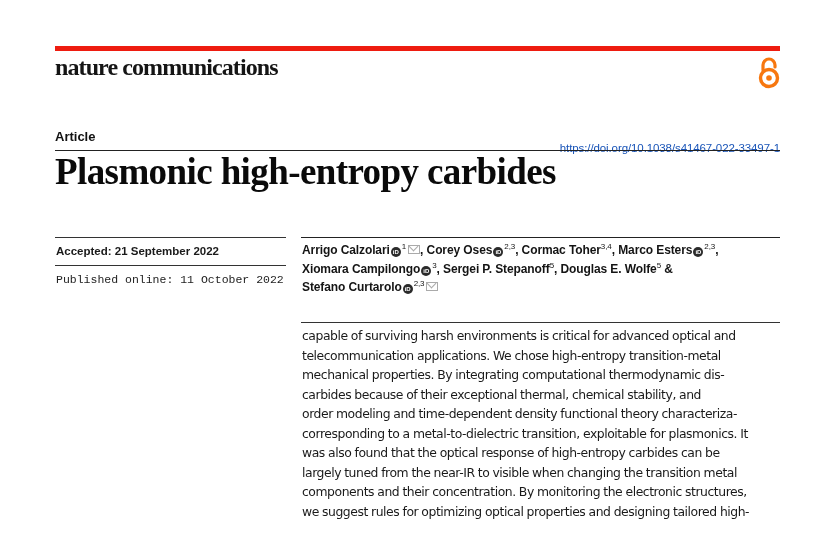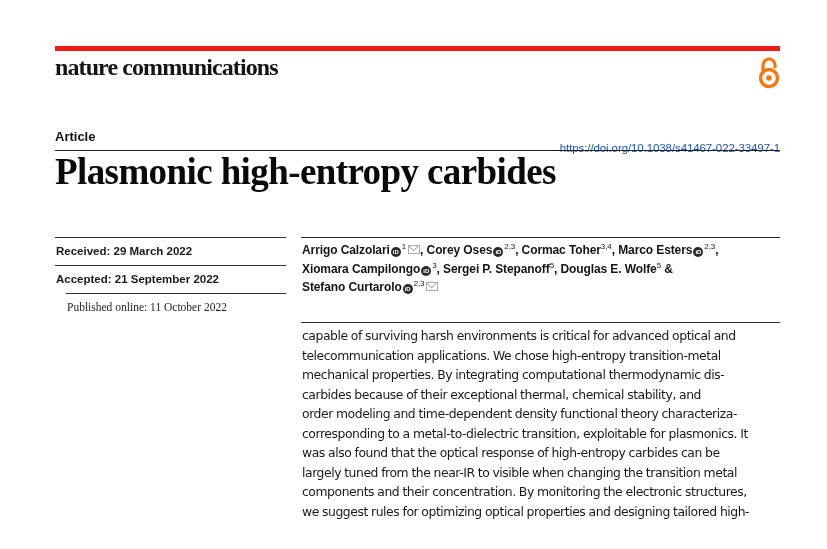--- a/index.html
+++ b/index.html
@@ -10,21 +10,21 @@
   .oa-icon { position: absolute; left: 757px; top: 56px; width: 24px; height: 34px; }
 
   .article-label { position: absolute; left: 55px; top: 129px; font-family: "Liberation Sans", sans-serif; font-weight: bold; font-size: 13px; color: #111; }
   .doi { position: absolute; right: 47px; top: 131px; font-family: "Liberation Sans", sans-serif; font-size: 11.5px; color: #1a55b8; text-decoration: none; letter-spacing: -0.1px; margin-top: 11px; }
   .rule-top { position: absolute; left: 55px; top: 150px; width: 725px; height: 1px; background: #222; }
   .title { position: absolute; left: 55px; top: 150px; font-family: "Liberation Serif", serif; font-weight: bold; font-size: 37px; letter-spacing: -0.6px; color: #0a0a0a; white-space: nowrap; }
 
   .meta { position: absolute; left: 55px; top: 237px; width: 231px; font-family: "Liberation Sans", sans-serif; font-size: 11.5px; }
   .meta .row { border-top: 1px solid #333; height: 27px; line-height: 27px; padding-left: 1px; color: #1a1a1a; }
   .meta .row.bold { font-weight: bold; }
-  .meta .row.light { font-family: Liberation Serif, serif; font-size: 11.5px; color: #222; margin-left: 11px; }
+  .meta .row.light { font-family: Liberation Mono, monospace; font-size: 11.5px; color: #222; }
   .meta .row.last { border-bottom: 1px solid #333; }
   .cfu-icon { display: inline-block; width: 11px; height: 11px; border-radius: 50%; background: #f2c94c; vertical-align: -1px; margin-right: 4px; position: relative; }
   .cfu-icon::after { content: ""; position: absolute; left: 3px; top: 2px; width: 5px; height: 6px; background: #e02a2a; border-radius: 1px; }
 
   .authors-rule { position: absolute; left: 301px; top: 237px; width: 479px; height: 1px; background: #222; }
   .authors { position: absolute; left: 302px; top: 241px; width: 480px; font-family: "Liberation Sans", sans-serif; font-weight: bold; font-size: 12px; line-height: 18.5px; color: #141414; letter-spacing: -0.1px; }
   .authors sup { font-size: 8px; font-weight: normal; vertical-align: 5px; line-height: 0; }
   .orcid { display: inline-block; width: 10px; height: 10px; border-radius: 50%; background: #2b2b2b; color: #fff; font-size: 6px; line-height: 10px; text-align: center; vertical-align: 0px; margin: 0 1px; font-weight: bold; }
   .mail { display: inline-block; width: 10px; height: 7px; border: 1px solid #aaa; vertical-align: 0px; margin-left: 2px; position: relative; }
   .mail::after { content: ""; position: absolute; left: 1px; top: -3px; width: 6px; height: 6px; border-right: 1px solid #aaa; border-bottom: 1px solid #aaa; transform: rotate(45deg); }
@@ -43,21 +43,20 @@
   <circle cx="12" cy="22" r="8.5" fill="none" stroke="#f7770f" stroke-width="3.4"></circle>
   <circle cx="12" cy="22" r="2.8" fill="#f7770f"></circle>
 </svg>
 
 <div class="article-label">Article</div>
 <a class="doi">https://doi.org/10.1038/s41467-022-33497-1</a>
 <div class="rule-top"></div>
 <h1 class="title" style="margin:0;text-align:right;">Plasmonic high-entropy carbides</h1>
 
 <div class="meta">
-  <div class="row bold">Received: 29 March 2022</div>
   <div class="row bold">Accepted: 21 September 2022</div>
   <div class="row light">Published online: 11 October 2022</div>
 </div>
 
 <div class="authors-rule"></div>
 <div class="authors">
   <span><span>Arrigo Calzolari</span><span class="orcid">iD</span><sup>1</sup><span class="mail"></span></span><span>, </span>
   <span><span>Corey Oses</span><span class="orcid">iD</span><sup>2,3</sup></span><span>, </span>
   <span><span>Cormac Toher</span><sup>3,4</sup></span><span>, </span>
   <span><span>Marco Esters</span><span class="orcid">iD</span><sup>2,3</sup></span><span>,</span><br>

